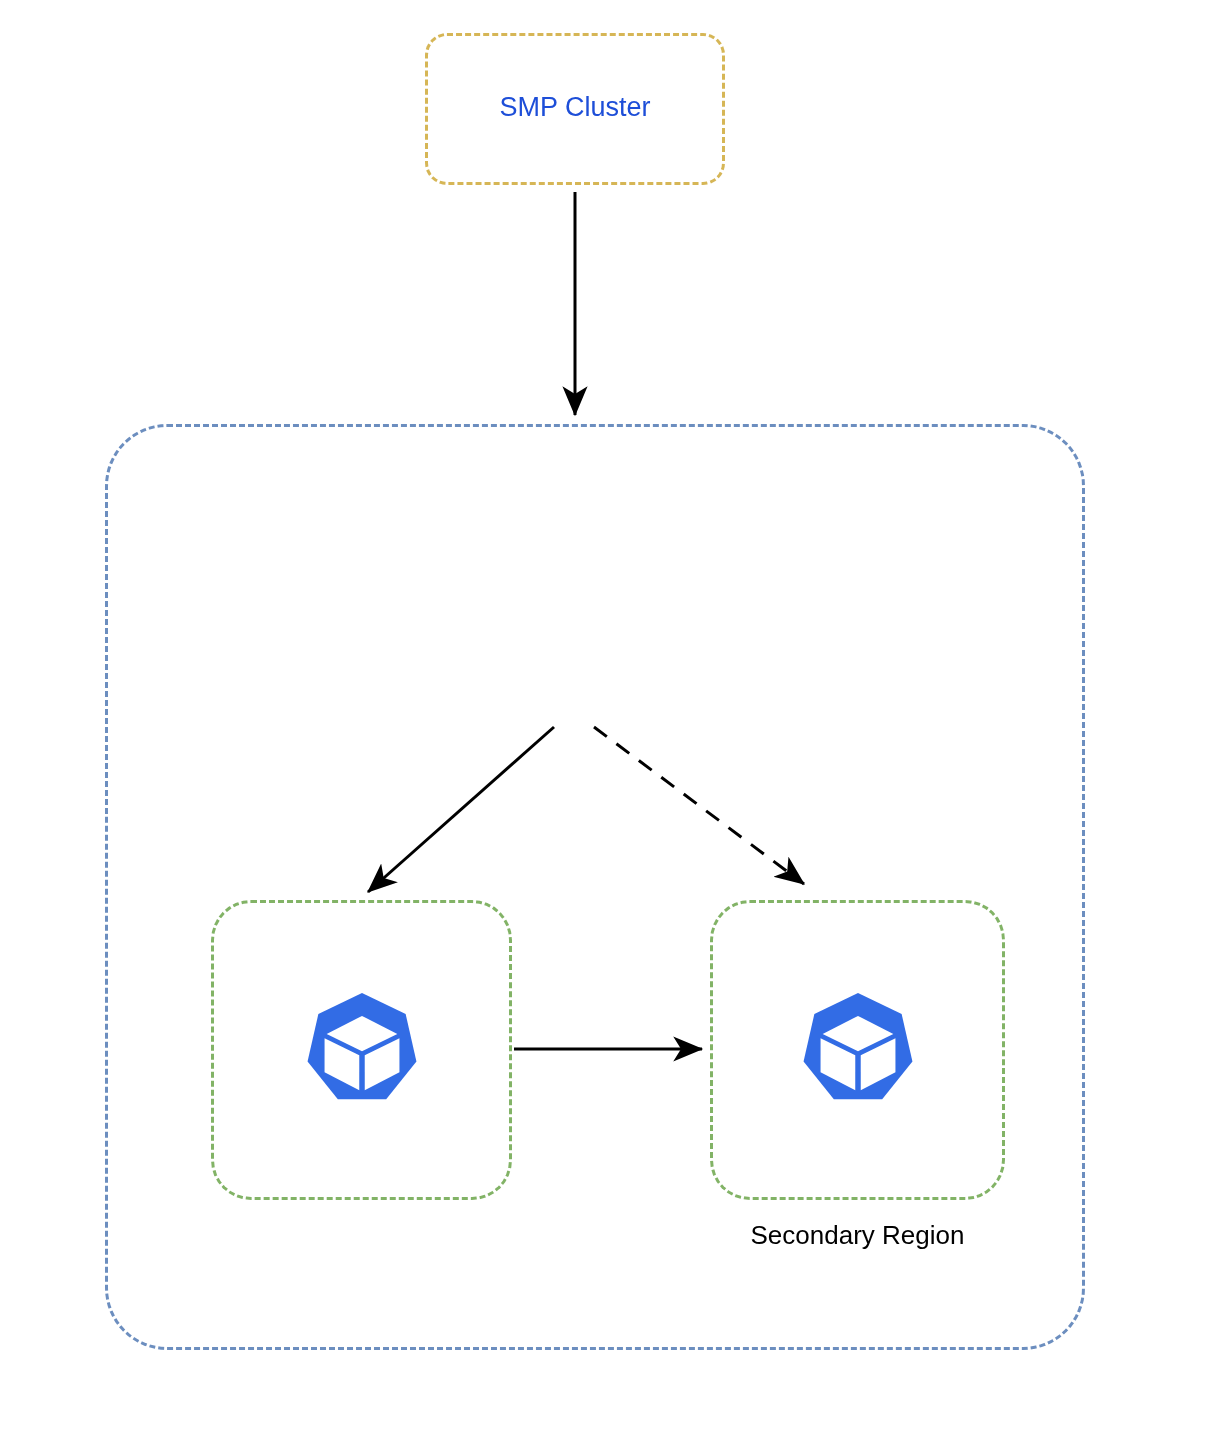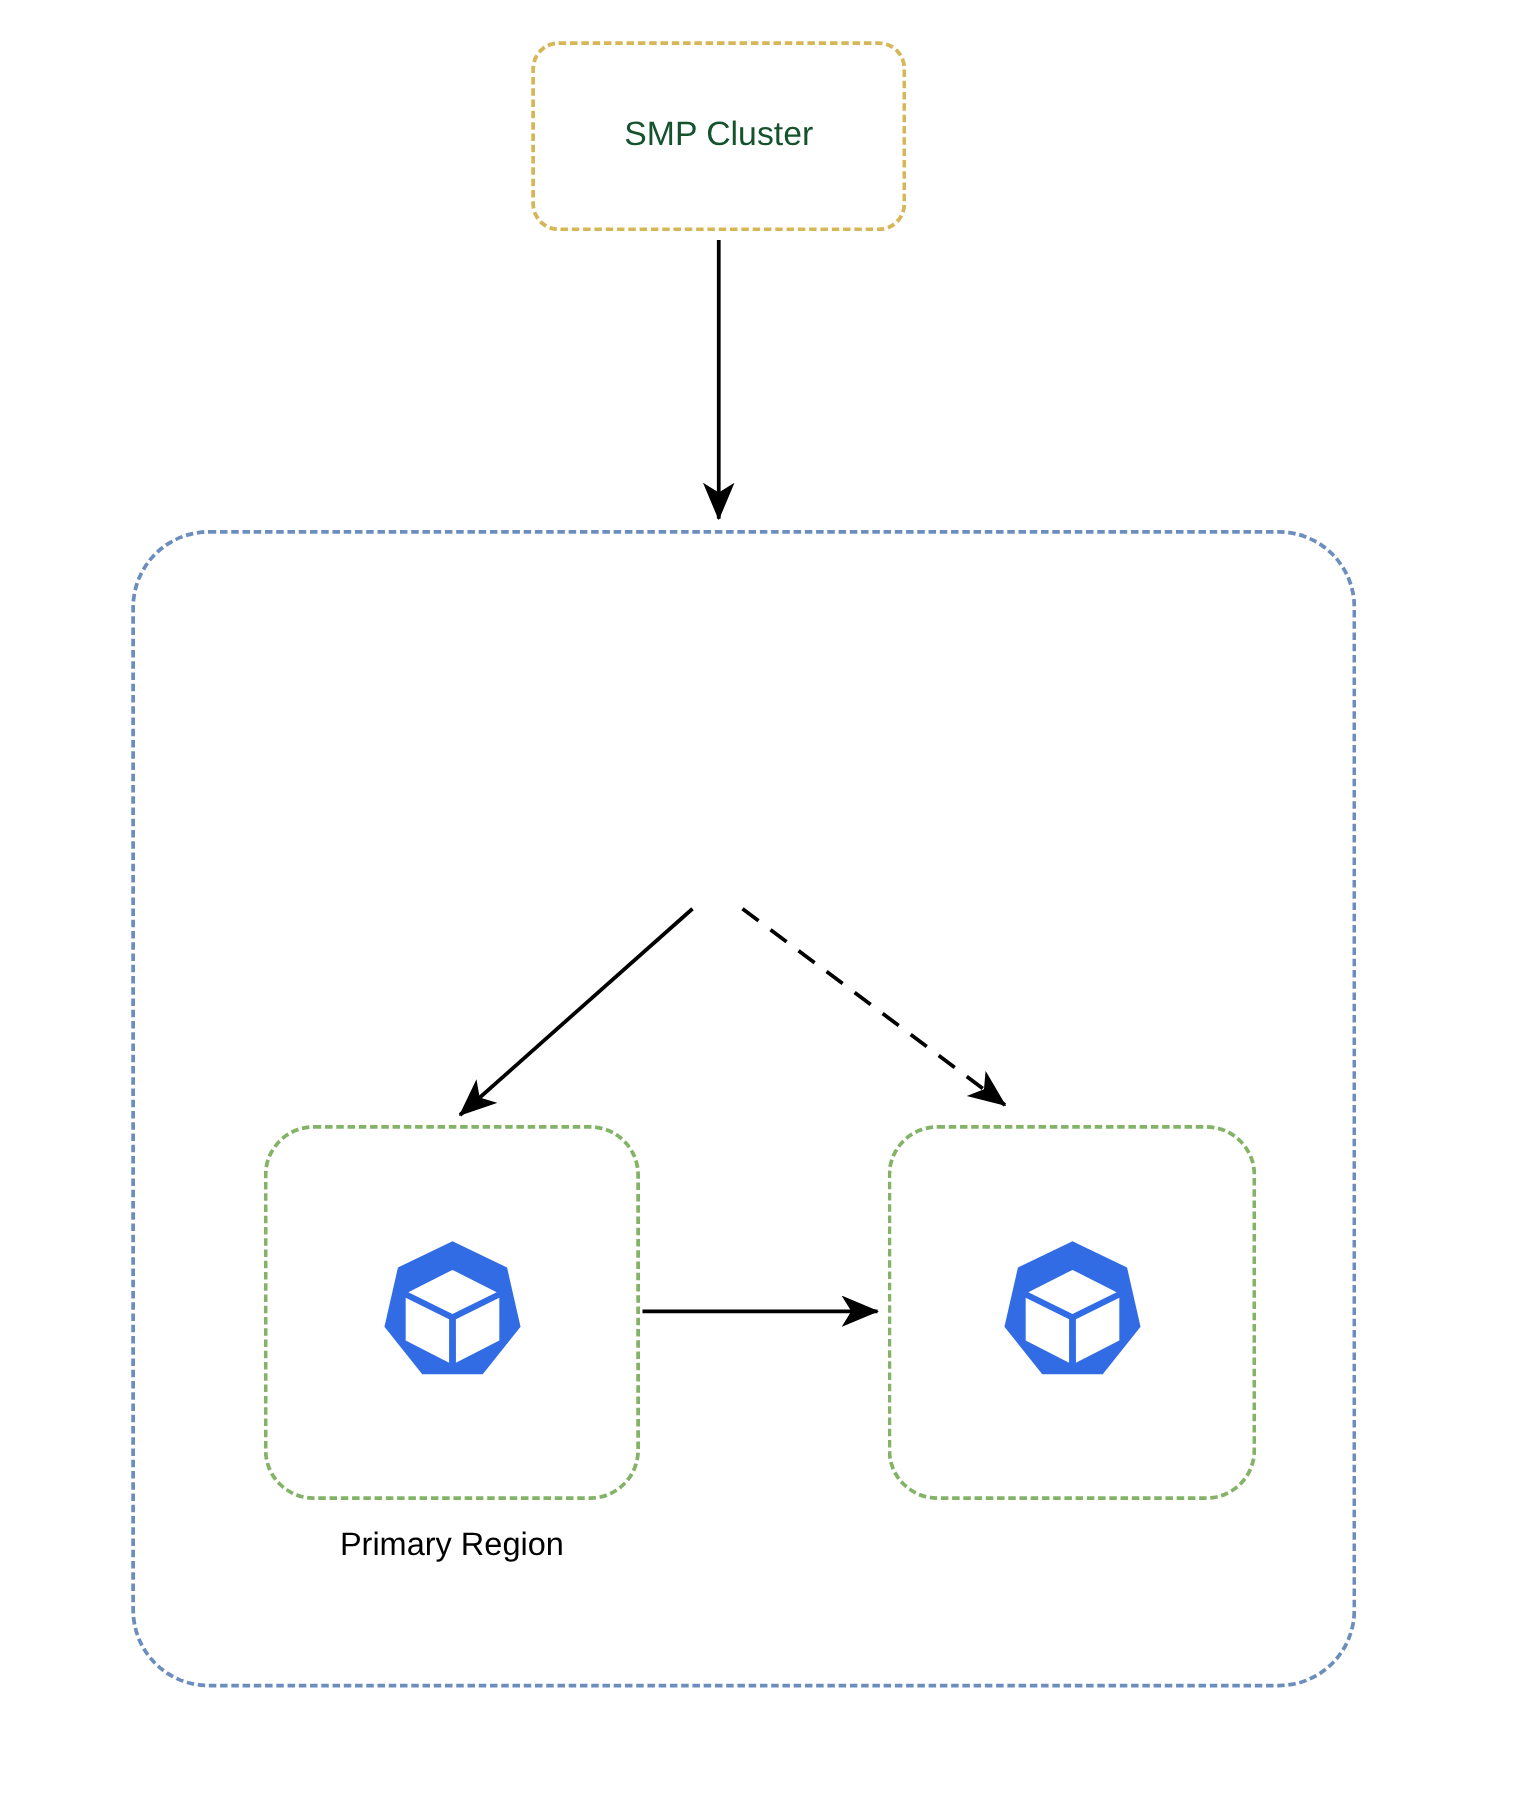--- a/index.html
+++ b/index.html
@@ -28,21 +28,21 @@
   
   .node {
     position: absolute;
     box-sizing: border-box;
     display: flex;
     align-items: center;
     justify-content: center;
   }
   .node-label {
     font-size: 27px;
-    color: #14532d;
+    color: #1d4ed8;
     line-height: 1.2;
     text-align: center;
     white-space: nowrap;
   }
   #smp-cluster {
     left: 425px;
     top: 33px;
     width: 300px;
     height: 152px;
     border: 3px dashed #d6b656;
@@ -149,24 +149,24 @@
 
 
   <div class="region-box" id="primary-region-box">
     <svg class="k8s-logo" viewBox="0 0 100 100">
       <path d="M50 4 L85.2 21.0 L93.9 59.2 L69.5 89.8 L30.5 89.8 L6.1 59.2 L14.8 21.0 Z" fill="#326ce5"></path>
       <path d="M50 22.5 L78.5 37.0 L50 51.0 L21.5 37.0 Z" fill="#ffffff"></path>
       <path d="M19.8 40.5 L47.8 54.3 L47.8 82.5 L19.8 68.0 Z" fill="#ffffff"></path>
       <path d="M80.2 40.5 L80.2 68.0 L52.2 82.5 L52.2 54.3 Z" fill="#ffffff"></path>
     </svg>
   </div>
-  <div class="region-caption" id="primary-region-caption">Primary Region</div>
 
   <div class="region-box" id="secondary-region-box">
     <svg class="k8s-logo" viewBox="0 0 100 100">
       <path d="M50 4 L85.2 21.0 L93.9 59.2 L69.5 89.8 L30.5 89.8 L6.1 59.2 L14.8 21.0 Z" fill="#326ce5"></path>
       <path d="M50 22.5 L78.5 37.0 L50 51.0 L21.5 37.0 Z" fill="#ffffff"></path>
       <path d="M19.8 40.5 L47.8 54.3 L47.8 82.5 L19.8 68.0 Z" fill="#ffffff"></path>
       <path d="M80.2 40.5 L80.2 68.0 L52.2 82.5 L52.2 54.3 Z" fill="#ffffff"></path>
     </svg>
   </div>
+  <div class="region-caption" id="secondary-region-caption">Secondary Region</div>
 
 </div>
 
 </body></html>

